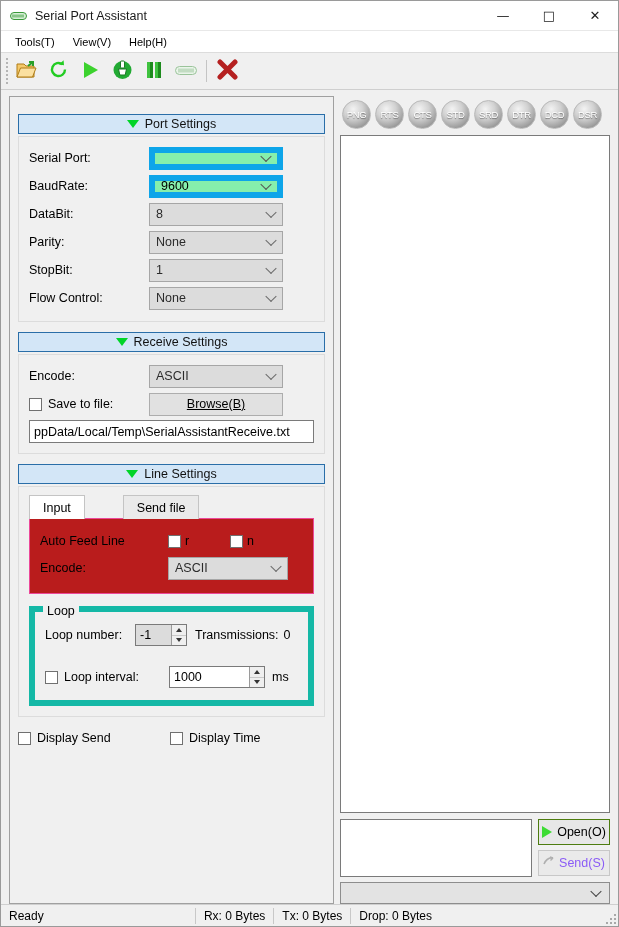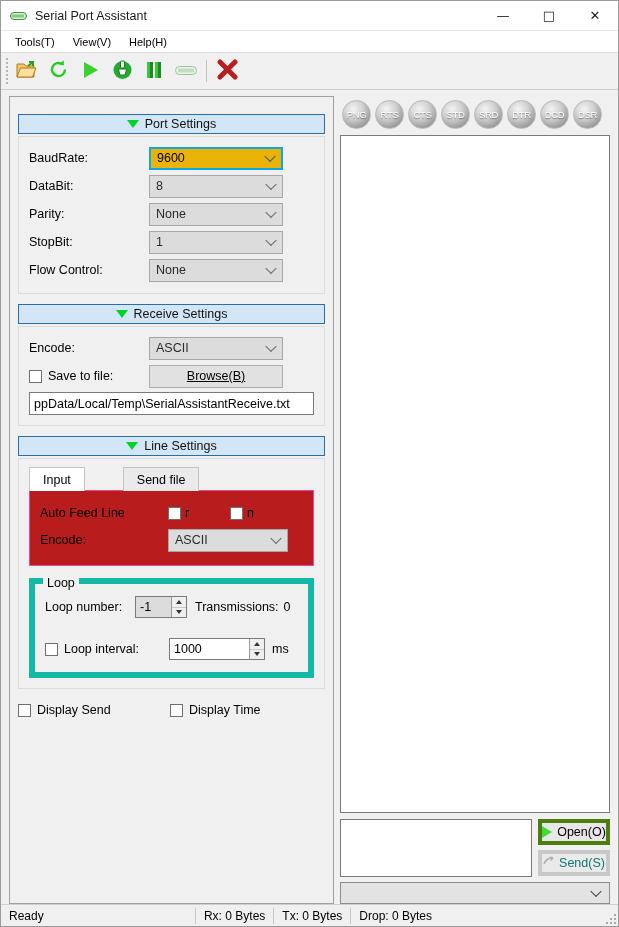--- a/index.html
+++ b/index.html
@@ -95,22 +95,22 @@
   }
   .sec-body {
     border:1px solid #dcdcdc; background:#f0f0f0;
     padding:8px 10px 10px 10px;
   }
 
   
   .row { display:flex; align-items:center; height:26px; margin-bottom:2px; }
   .lbl { width:120px; font-size:12.5px; color:#000; }
   .combo {
-    width:134px; height:23px; border:2px solid #0ea5e9;
-    background:#eab308; display:flex; align-items:center;
+    width:134px; height:23px; border:6px solid #0ea5e9;
+    background:#86efac; display:flex; align-items:center;
     padding-left:6px; font-size:12.5px; position:relative;
   }
   .combo.disabled { background:#dcdcdc; border:1px solid #a6a6a6; color:#2b2b2b; }
   .combo .chev {
     position:absolute; right:7px; top:50%; width:8px; height:8px;
     border-right:1.6px solid #555; border-bottom:1.6px solid #555;
     transform:translateY(-70%) rotate(45deg);
   }
   .combo.disabled .chev { border-color:#6b6b6b; }
 
@@ -186,22 +186,22 @@
   }
 
   .recv-area {
     flex:1; background:#ffffff; border:1px solid #7a7a7a;
     margin-bottom:6px;
   }
   .send-row { display:flex; gap:6px; height:58px; margin-bottom:5px; }
   .send-box { flex:1; background:#fff; border:1px solid #7a7a7a; }
   .send-btns { width:72px; display:flex; flex-direction:column; gap:5px; }
   .sbtn { height:26px; display:flex; align-items:center; justify-content:center;
-          gap:5px; font-size:12.5px; border:4px solid #4d7c0f; background:#e7e7e7; }
-  .sbtn.disabled { color:#0f766e; background:#eaeaea; border-color:#c8c8c8; }
+          gap:5px; font-size:12.5px; border:1px solid #4d7c0f; background:#e7e7e7; }
+  .sbtn.disabled { color:#8b5cf6; background:#eaeaea; border-color:#c8c8c8; }
   .play-tri { width:0;height:0;border-top:6px solid transparent;
               border-bottom:6px solid transparent;border-left:10px solid #3ddc34; }
   .hist-combo {
     height:22px; background:#e3e3e3; border:1px solid #8d8d8d;
     display:flex; align-items:center; position:relative;
   }
   .hist-combo .chev {
     position:absolute; right:9px; top:50%; width:8px; height:8px;
     border-right:1.6px solid #444; border-bottom:1.6px solid #444;
     transform:translateY(-70%) rotate(45deg);
@@ -337,20 +337,27 @@
 
   <div class="body">
 
     <div class="left-pane">
 
       <div class="sec-header">
         <span class="tri-down"></span>
         <span>Port Settings</span>
       </div>
       <div class="sec-body">
+        <div class="row">
+          <div class="lbl">Serial Port:</div>
+          <div class="combo">
+            <span></span>
+            <span class="chev"></span>
+          </div>
+        </div>
         <div class="row">
           <div class="lbl">BaudRate:</div>
           <div class="combo">
             <span>9600</span>
             <span class="chev"></span>
           </div>
         </div>
         <div class="row">
           <div class="lbl">DataBit:</div>
           <div class="combo disabled">

